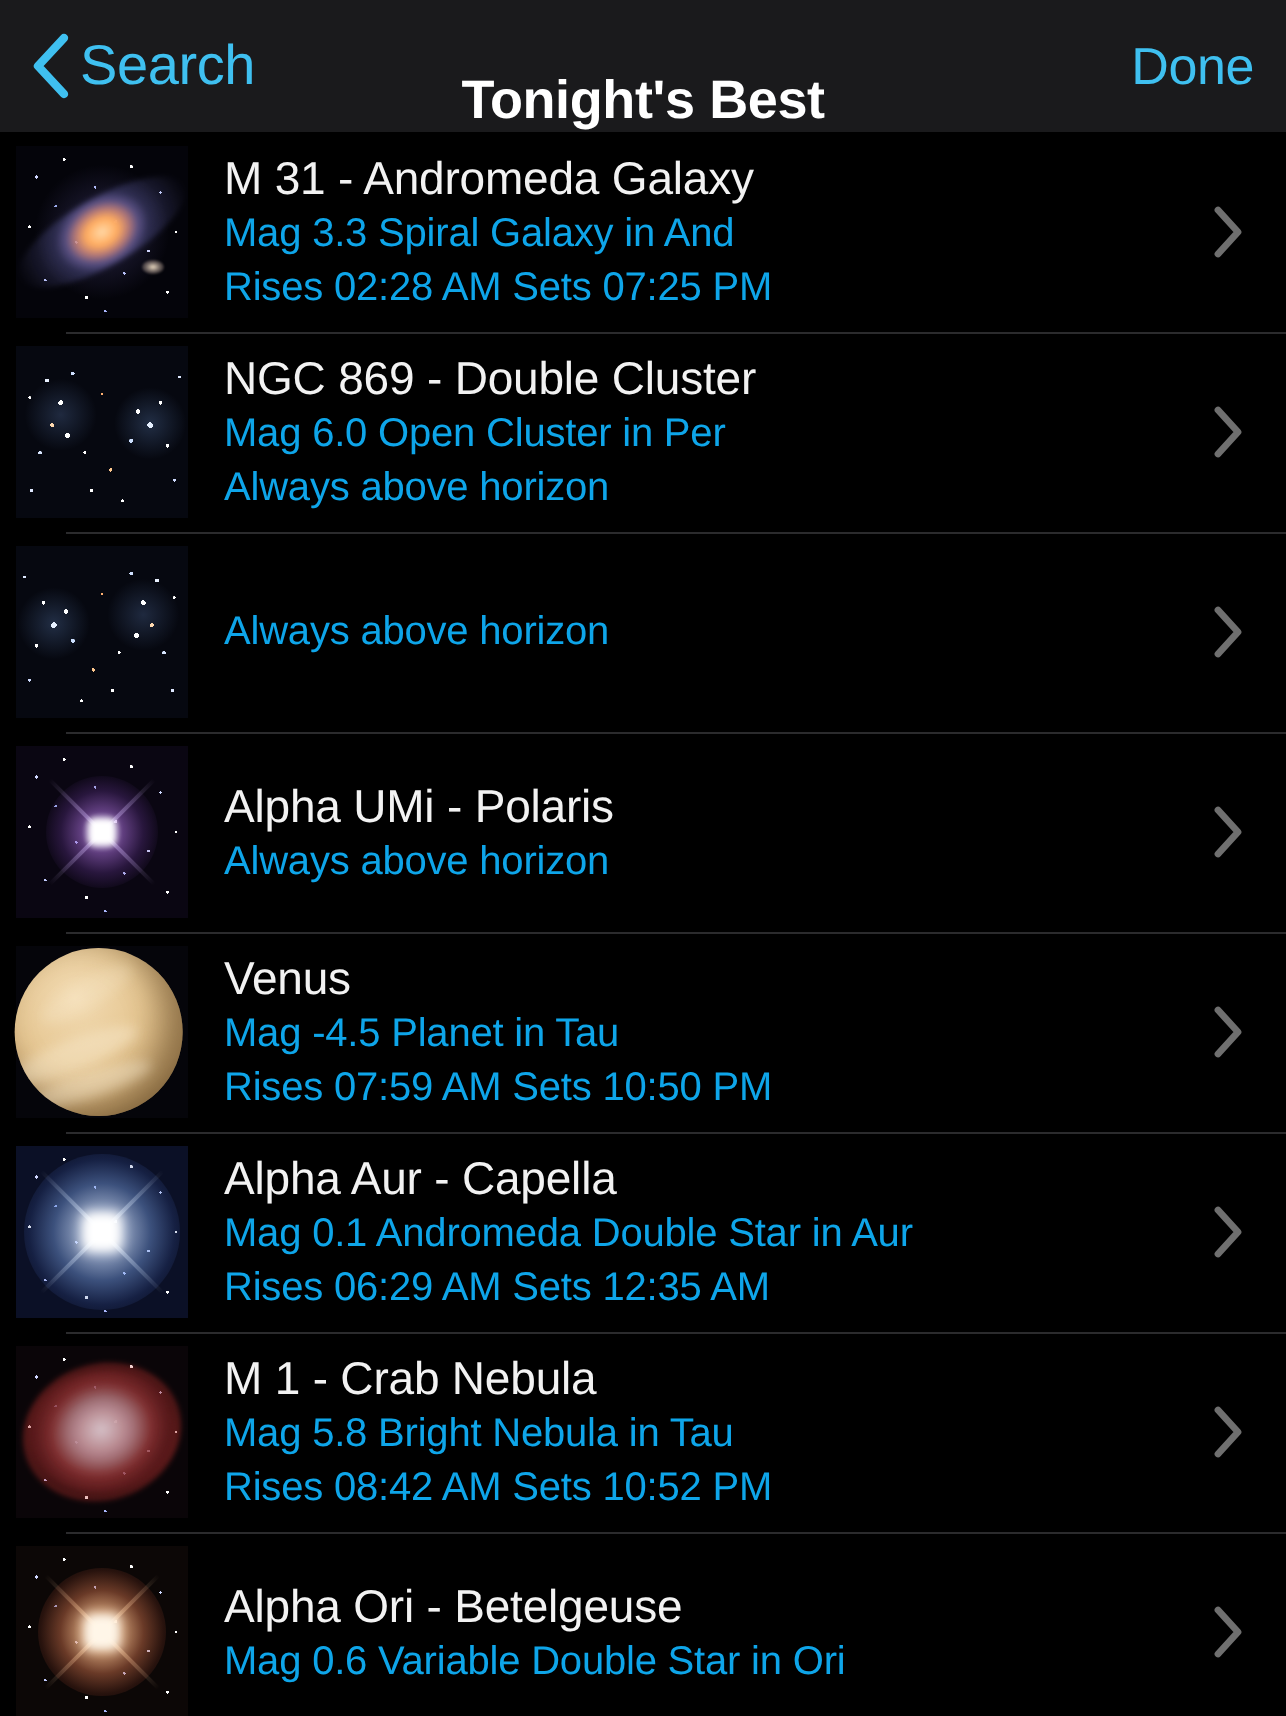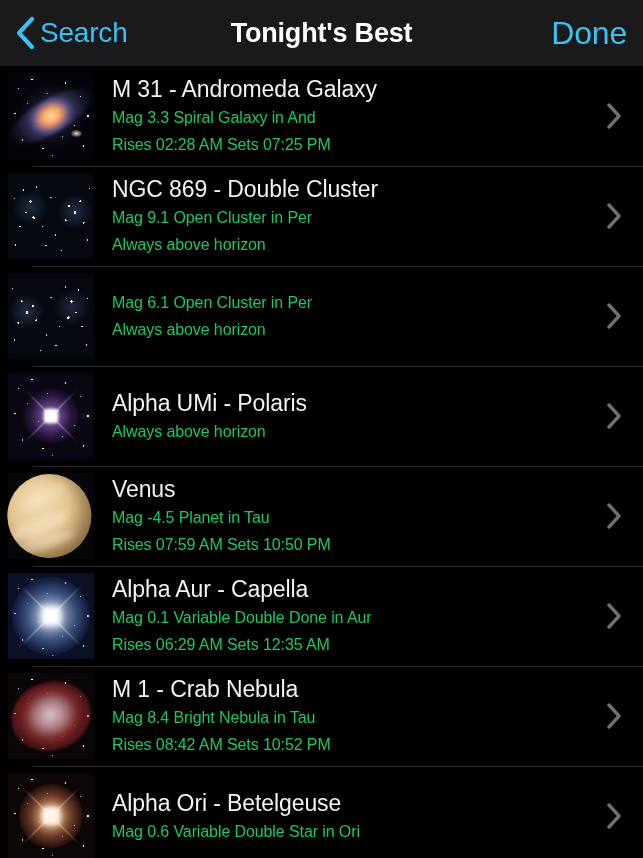--- a/index.html
+++ b/index.html
@@ -7,38 +7,38 @@
     width:643px; height:858px;
     background:#000;
     font-family:"Liberation Sans", sans-serif;
     overflow:hidden;
   }
   .phone { width:643px; height:858px; background:#000; position:relative; }
 
   
   .navbar {
     height:66px; background:#1a1a1c;
-    display:flex; align-items:center; justify-content:center;
+    display:flex; align-items:flex-end; justify-content:center;
     position:relative; flex:none;
   }
   .nav-back {
     position:absolute; left:14px; top:0; height:66px;
     display:flex; align-items:center; gap:4px; cursor:pointer;
   }
   .chev-back { width:22px; height:34px; display:block; }
   .nav-back-label {
     color:#3fc0f0; font-size:28px; letter-spacing:-0.2px; line-height:1;
   }
   .nav-title {
     color:#ffffff; font-size:27px; font-weight:bold; letter-spacing:-0.2px;
   }
   .nav-done {
     position:absolute; right:16px; top:0; height:66px;
     display:flex; align-items:center; cursor:pointer;
-    color:#3fc0f0; font-size:32px; letter-spacing:-0.2px;
+    color:#3fc0f0; font-size:26px; letter-spacing:-0.2px;
   }
 
   
   .list { position:absolute; top:66px; left:0; right:0; bottom:0; background:#000; overflow:hidden; }
   .row {
     position:relative; height:100px; display:flex; align-items:center;
     background:#000; cursor:pointer;
   }
   .row + .row::before {
     content:""; position:absolute; left:33px; right:0; top:0;
@@ -54,21 +54,21 @@
   .thumb.overflow { overflow:visible; }
   .texts {
     flex:1 1 auto; min-width:0; margin-left:18px; padding-right:12px;
     display:flex; flex-direction:column; justify-content:center;
   }
   .r-title {
     color:#f2f2f2; font-size:23px; line-height:30px;
     white-space:nowrap; overflow:hidden; letter-spacing:-0.1px;
   }
   .r-sub {
-    color:#22c55e; font-size:16px; line-height:27px;
+    color:#0ea5e9; font-size:20px; line-height:27px;
     white-space:nowrap; overflow:hidden; letter-spacing:-0.1px;
   }
   .chev-cell { width:58px; flex:none; display:flex; align-items:center; justify-content:center; }
   .chev { width:16px; height:28px; display:block; opacity:.72; }
 
   
   .sky {
     position:absolute; inset:0;
     background:
       radial-gradient(1.3px 1.3px at 12% 18%, #cfd6ff 60%, transparent 61%),
@@ -218,38 +218,37 @@
     </div>
 
     <div class="row">
       <div class="thumb-wrap">
         <div class="thumb">
           <div class="cluster-field"></div>
         </div>
       </div>
       <div class="texts">
         <div class="r-title">NGC 869 - Double Cluster</div>
-        <div class="r-sub">Mag 9.1 Open Cluster in Per</div>
+        <div class="r-sub">Mag 6.0 Open Cluster in Per</div>
         <div class="r-sub">Always above horizon</div>
       </div>
       <div class="chev-cell">
         <svg class="chev" viewBox="0 0 16 28">
           <polyline points="3,3 13,14 3,25" fill="none" stroke="#9a9a9a" stroke-width="3.4" stroke-linecap="round" stroke-linejoin="round"></polyline>
         </svg>
       </div>
     </div>
 
     <div class="row">
       <div class="thumb-wrap">
         <div class="thumb">
           <div class="cluster-field" style="transform:scaleX(-1)"></div>
         </div>
       </div>
       <div class="texts">
-        <div class="r-sub">Mag 6.1 Open Cluster in Per</div>
         <div class="r-sub">Always above horizon</div>
       </div>
       <div class="chev-cell">
         <svg class="chev" viewBox="0 0 16 28">
           <polyline points="3,3 13,14 3,25" fill="none" stroke="#9a9a9a" stroke-width="3.4" stroke-linecap="round" stroke-linejoin="round"></polyline>
         </svg>
       </div>
     </div>
 
     <div class="row">
@@ -300,41 +299,41 @@
         <div class="thumb">
           <div class="sky" style="background-color:#0b1026"></div>
           <div class="star-glow" style="width:78px;height:78px;background:radial-gradient(circle, rgba(255,255,255,.98) 0%, rgba(200,220,255,.7) 20%, rgba(120,160,230,.45) 44%, rgba(60,90,170,.22) 66%, transparent 82%);"></div>
           <div class="spike" style="width:86px;height:2px;transform:translate(-50%,-50%) rotate(45deg);background:linear-gradient(90deg,transparent,rgba(220,235,255,.6),transparent);"></div>
           <div class="spike" style="width:86px;height:2px;transform:translate(-50%,-50%) rotate(-45deg);background:linear-gradient(90deg,transparent,rgba(220,235,255,.6),transparent);"></div>
           <div class="star-core" style="width:20px;height:20px;filter:blur(3px);"></div>
         </div>
       </div>
       <div class="texts">
         <div class="r-title">Alpha Aur - Capella</div>
-        <div class="r-sub">Mag 0.1 Variable Double Done in Aur</div>
+        <div class="r-sub">Mag 0.1 Andromeda Double Star in Aur</div>
         <div class="r-sub">Rises 06:29 AM  Sets 12:35 AM</div>
       </div>
       <div class="chev-cell">
         <svg class="chev" viewBox="0 0 16 28">
           <polyline points="3,3 13,14 3,25" fill="none" stroke="#9a9a9a" stroke-width="3.4" stroke-linecap="round" stroke-linejoin="round"></polyline>
         </svg>
       </div>
     </div>
 
     <div class="row">
       <div class="thumb-wrap">
         <div class="thumb">
           <div class="sky" style="background-color:#0a0508"></div>
           <div class="crab"></div>
           <div class="crab-fil"></div>
         </div>
       </div>
       <div class="texts">
         <div class="r-title">M 1 - Crab Nebula</div>
-        <div class="r-sub">Mag 8.4 Bright Nebula in Tau</div>
+        <div class="r-sub">Mag 5.8 Bright Nebula in Tau</div>
         <div class="r-sub">Rises 08:42 AM  Sets 10:52 PM</div>
       </div>
       <div class="chev-cell">
         <svg class="chev" viewBox="0 0 16 28">
           <polyline points="3,3 13,14 3,25" fill="none" stroke="#9a9a9a" stroke-width="3.4" stroke-linecap="round" stroke-linejoin="round"></polyline>
         </svg>
       </div>
     </div>
 
     <div class="row">

